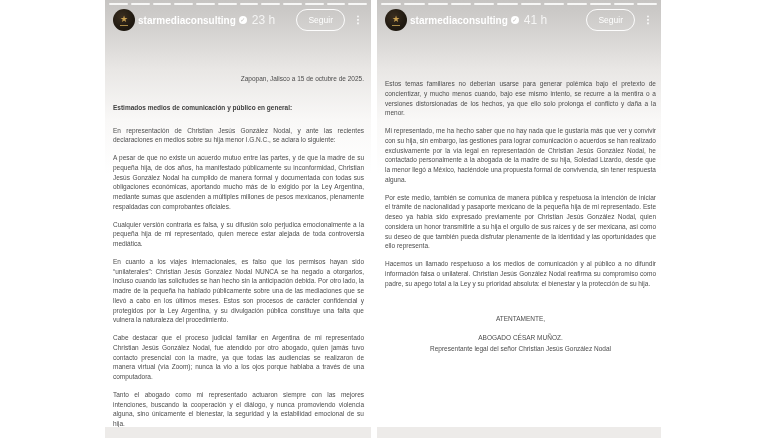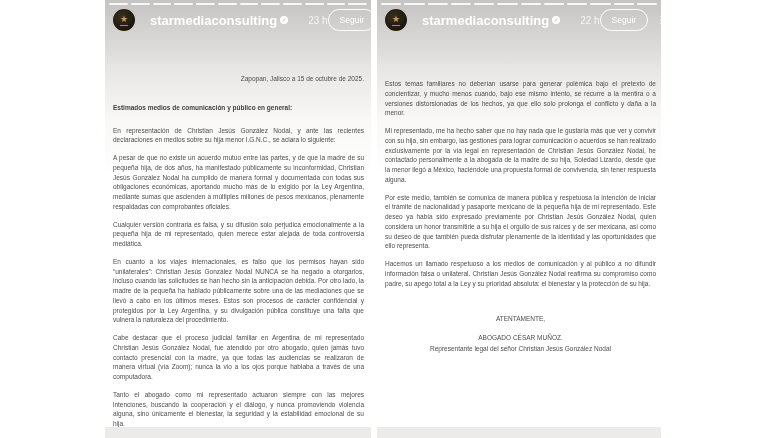--- a/index.html
+++ b/index.html
@@ -20,26 +20,26 @@
 
   
   .header{position:absolute;top:9px;left:8px;right:6px;display:flex;align-items:center;}
   .avatar{
     width:22px;height:22px;border-radius:50%;flex:0 0 22px;
     background:radial-gradient(circle at 40% 35%,#3a2e20 0%,#221b12 55%,#15100a 100%);
     display:flex;align-items:center;justify-content:center;position:relative;
   }
   .star{color:#c9a050;font-size:9px;line-height:1;transform:translateY(-1px);}
   .avatar .logo-bar{position:absolute;bottom:5px;left:7px;width:8px;height:1px;background:#a98a47;}
-  .username{margin-left:15px;font-size:13px;font-weight:700;color:#ffffff;white-space:nowrap;}
+  .username{margin-left:3px;font-size:10px;font-weight:700;color:#ffffff;white-space:nowrap;}
   .badge{
     width:8px;height:8px;border-radius:50%;background:#ffffff;margin-left:3px;flex:0 0 8px;
     display:flex;align-items:center;justify-content:center;font-size:6px;color:#bdbbb9;line-height:1;
   }
-  .time{margin-left:20px;font-size:10px;color:rgba(255,255,255,0.8);white-space:nowrap;}
+  .time{margin-left:5px;font-size:12px;color:rgba(255,255,255,0.8);white-space:nowrap;}
   .spacer{flex:1;}
   .follow-btn{
     border:1px solid rgba(255,255,255,0.95);background:transparent;color:#ffffff;
     font-size:8.5px;font-family:inherit;border-radius:11px;padding:5px 11px;line-height:1.2;cursor:pointer;
   }
   .dots{margin-left:6px;color:#ffffff;font-size:10px;font-weight:700;line-height:1;cursor:pointer;background:none;border:none;padding:0 2px;}
 
   
   .doc{
     position:absolute;left:0;right:0;color:#4c4c4c;font-size:6.5px;line-height:1.5;
@@ -117,21 +117,21 @@
         <div class="seg"></div>
         <div class="seg"></div>
       </div>
     <div class="header">
       <div class="avatar">
         <span class="star">★</span>
         <span class="logo-bar"></span>
       </div>
       <span class="username">starmediaconsulting</span>
       <span class="badge">✓</span>
-      <span class="time">22 h</span>
+      <span class="time">41 h</span>
       <span class="spacer"></span>
       <button class="follow-btn">Seguir</button>
       <button class="dots">⋮</button>
     </div>
     <div class="doc">
       <div>
           <p>Estos temas familiares no deberían usarse para generar polémica bajo el pretexto de concientizar, y mucho menos cuando, bajo ese mismo intento, se recurre a la mentira o a versiones distorsionadas de los hechos, ya que ello solo prolonga el conflicto y daña a la menor.</p>
           <p>Mi representado, me ha hecho saber que no hay nada que le gustaría más que ver y convivir con su hija, sin embargo, las gestiones para lograr comunicación o acuerdos se han realizado exclusivamente por la vía legal en representación de Christian Jesús González Nodal, he contactado personalmente a la abogada de la madre de su hija, Soledad Lizardo, desde que la menor llegó a México, haciéndole una propuesta formal de convivencia, sin tener respuesta alguna.</p>
           <p>Por este medio, también se comunica de manera pública y respetuosa la intención de iniciar el trámite de nacionalidad y pasaporte mexicano de la pequeña hija de mi representado. Este deseo ya había sido expresado previamente por Christian Jesús González Nodal, quien considera un honor transmitirle a su hija el orgullo de sus raíces y de ser mexicana, así como su deseo de que también pueda disfrutar plenamente de la identidad y las oportunidades que ello representa.</p>
           <p>Hacemos un llamado respetuoso a los medios de comunicación y al público a no difundir información falsa o unilateral. Christian Jesús González Nodal reafirma su compromiso como padre, su apego total a la Ley y su prioridad absoluta: el bienestar y la protección de su hija.</p>

